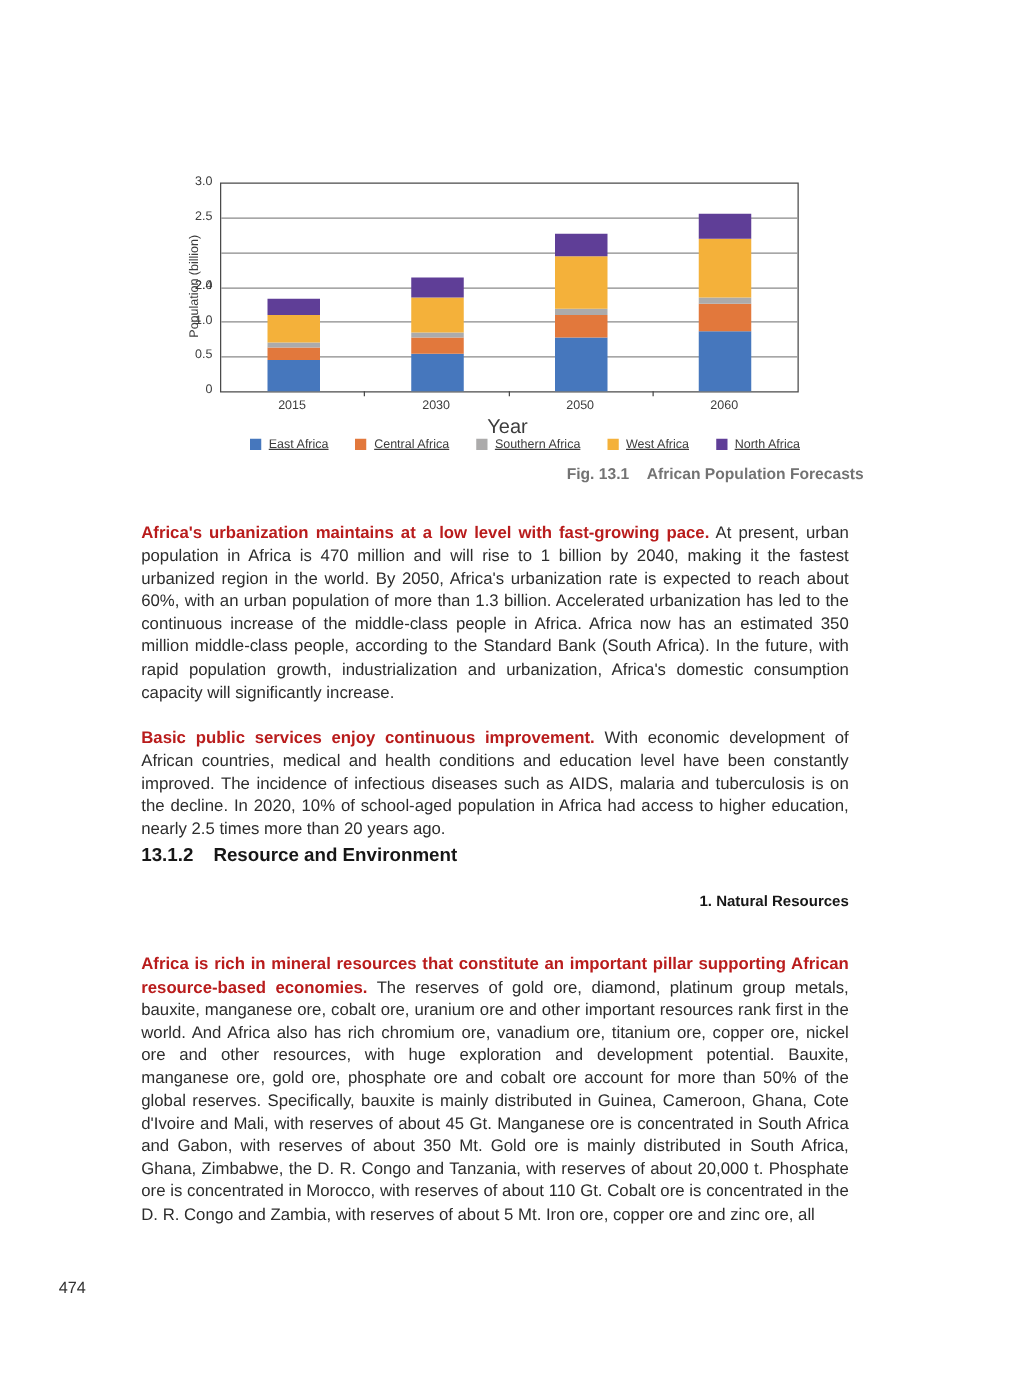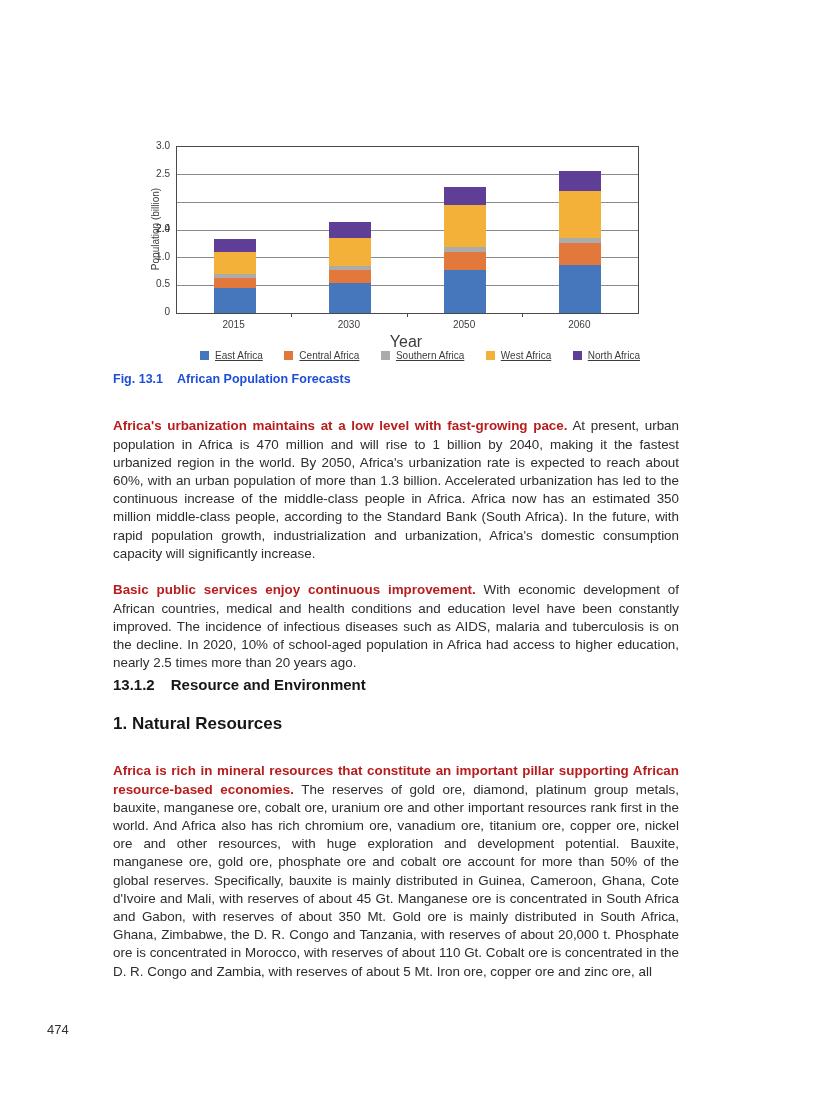--- a/index.html
+++ b/index.html
@@ -39,39 +39,39 @@
   }
   #legend{
     position:absolute;left:200px;top:348px;width:440px;height:14px;
     display:flex;justify-content:space-between;align-items:center;
   }
   .legend-item{display:flex;align-items:center;}
   .legend-swatch{width:9px;height:9px;margin-right:6px;flex:none;}
   .legend-label{font-size:10px;color:#3c3c3c;white-space:nowrap;text-decoration:underline;}
   #figure-caption{
     position:absolute;left:113px;top:372px;width:578px;
-    text-align:left;font-size:12.5px;font-weight:700;color:#1d4ed8;
+    text-align:right;font-size:12.5px;font-weight:700;color:#737373;
   }
   #figure-caption .cap-prefix{margin-right:14px;}
   
   .para{
     position:absolute;left:113px;width:566px;
     font-size:13.4px;line-height:18.2px;text-align:justify;color:#2d2d2d;
   }
   .lead{font-weight:700;color:#b91c1c;}
   #para1{top:404px;}
   #para2{top:568px;}
   #section-heading{
     position:absolute;left:113px;top:676px;width:566px;
     font-size:15px;font-weight:700;color:#171717;
   }
   #section-heading .sec-num{margin-right:16px;}
   #subsection-heading{
     position:absolute;left:113px;top:714px;width:566px;
-    font-size:17px;font-weight:700;color:#171717;
+    font-size:12px;font-weight:700;color:#171717;text-align:right;
   }
   #para3{top:749px;}
   #page-number{
     position:absolute;left:47px;top:1022px;
     font-size:13px;color:#333333;
   }
 </style>
 </head>
 <body>
 

